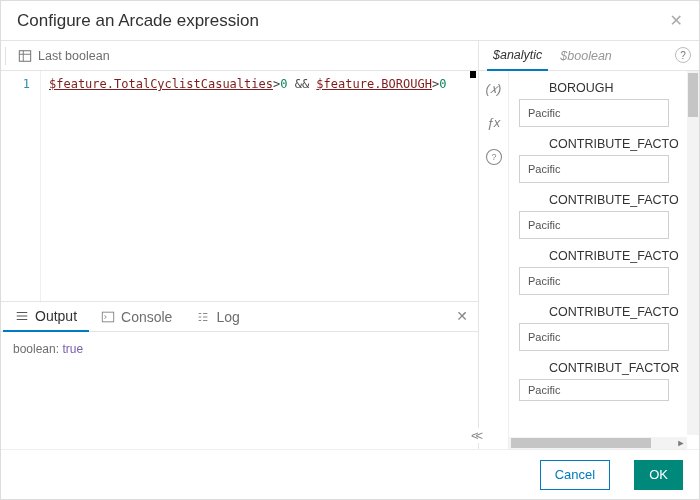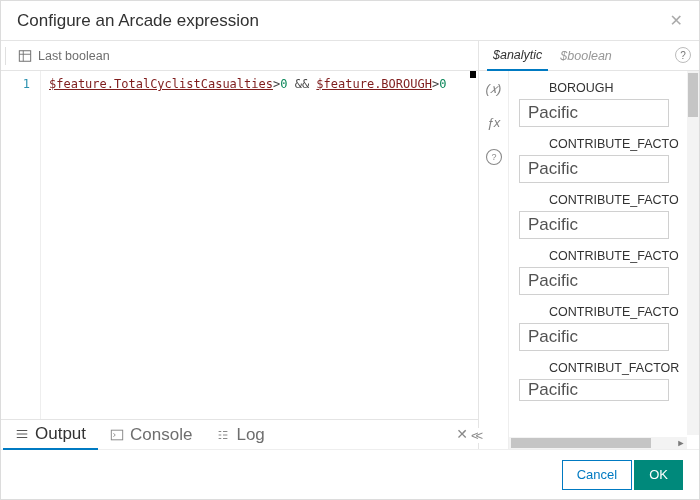--- a/index.html
+++ b/index.html
@@ -93,21 +93,21 @@
     height: 30px;
     display:flex; align-items:center;
     border-top: 1px solid #e4e4e4;
     padding-left: 2px;
     position: relative;
   }
   .bt-tab {
     display:inline-flex; align-items:center;
     height:30px; padding: 0 12px;
     gap:6px;
-    font-size: 17px;
+    font-size: 14px;
     color:#6e6e6e;
     cursor:pointer;
   }
   .bt-tab.active {
     color:#323232;
     border-bottom: 2px solid #007ac2;
   }
   .bt-close {
     position:absolute; right:10px; top:6px;
     color:#888; cursor:pointer; font-size:14px;
@@ -187,21 +187,21 @@
     white-space:nowrap;
     overflow:hidden;
     margin-bottom:4px;
     margin-left:30px;
   }
   .field-input {
     width: 150px;
     height: 28px;
     border:1px solid #d0d0d0;
     padding: 0 8px;
-    font-size: 17px;
+    font-size: 11px;
     color:#525252;
     background:#fff;
   }
   .field-input.cut { height:22px; }
   .vscroll {
     position:absolute; top:0; right:0; width:12px; bottom:14px;
     background:#f3f3f3;
   }
   .vthumb {
     position:absolute; top:2px; left:1px; width:10px; height:44px;
@@ -229,21 +229,21 @@
     left:-10px; bottom:6px;
     color:#8a8a8a; font-size:13px; letter-spacing:-3px;
     cursor:pointer;
     background:#fff;
     padding:0 2px;
   }
 
   .footer {
     height:50px;
     display:flex; align-items:center; justify-content:flex-end;
-    gap:2px;
+    gap:24px;
     padding: 0 16px;
     border-top:1px solid #eee;
   }
   .btn {
     height:30px;
     padding: 0 14px;
     font-size:13px;
     cursor:pointer;
     display:inline-flex; align-items:center;
   }
@@ -318,20 +318,24 @@
           <span class="ic">
             <svg width="14" height="14" viewBox="0 0 16 16">
                 <path d="M3 4h3M3 8h3M3 12h3M8 4h5M8 8h5M8 12h5" stroke="#8a8a8a" stroke-width="1.2"></path>
               </svg>
           </span>
           <span>Log</span>
         </div>
         <div class="bt-close">✕</div>
       </div>
 
+      <div class="output-pane">
+        <span>boolean:</span>
+        <span class="out-val">true</span>
+      </div>
 
     </div>
 
     <div class="right-col">
       <div class="rc-tabs">
         <div class="rc-tab active">$analytic</div>
         <div class="rc-tab">$boolean</div>
         <div class="rc-help">?</div>
       </div>
 

